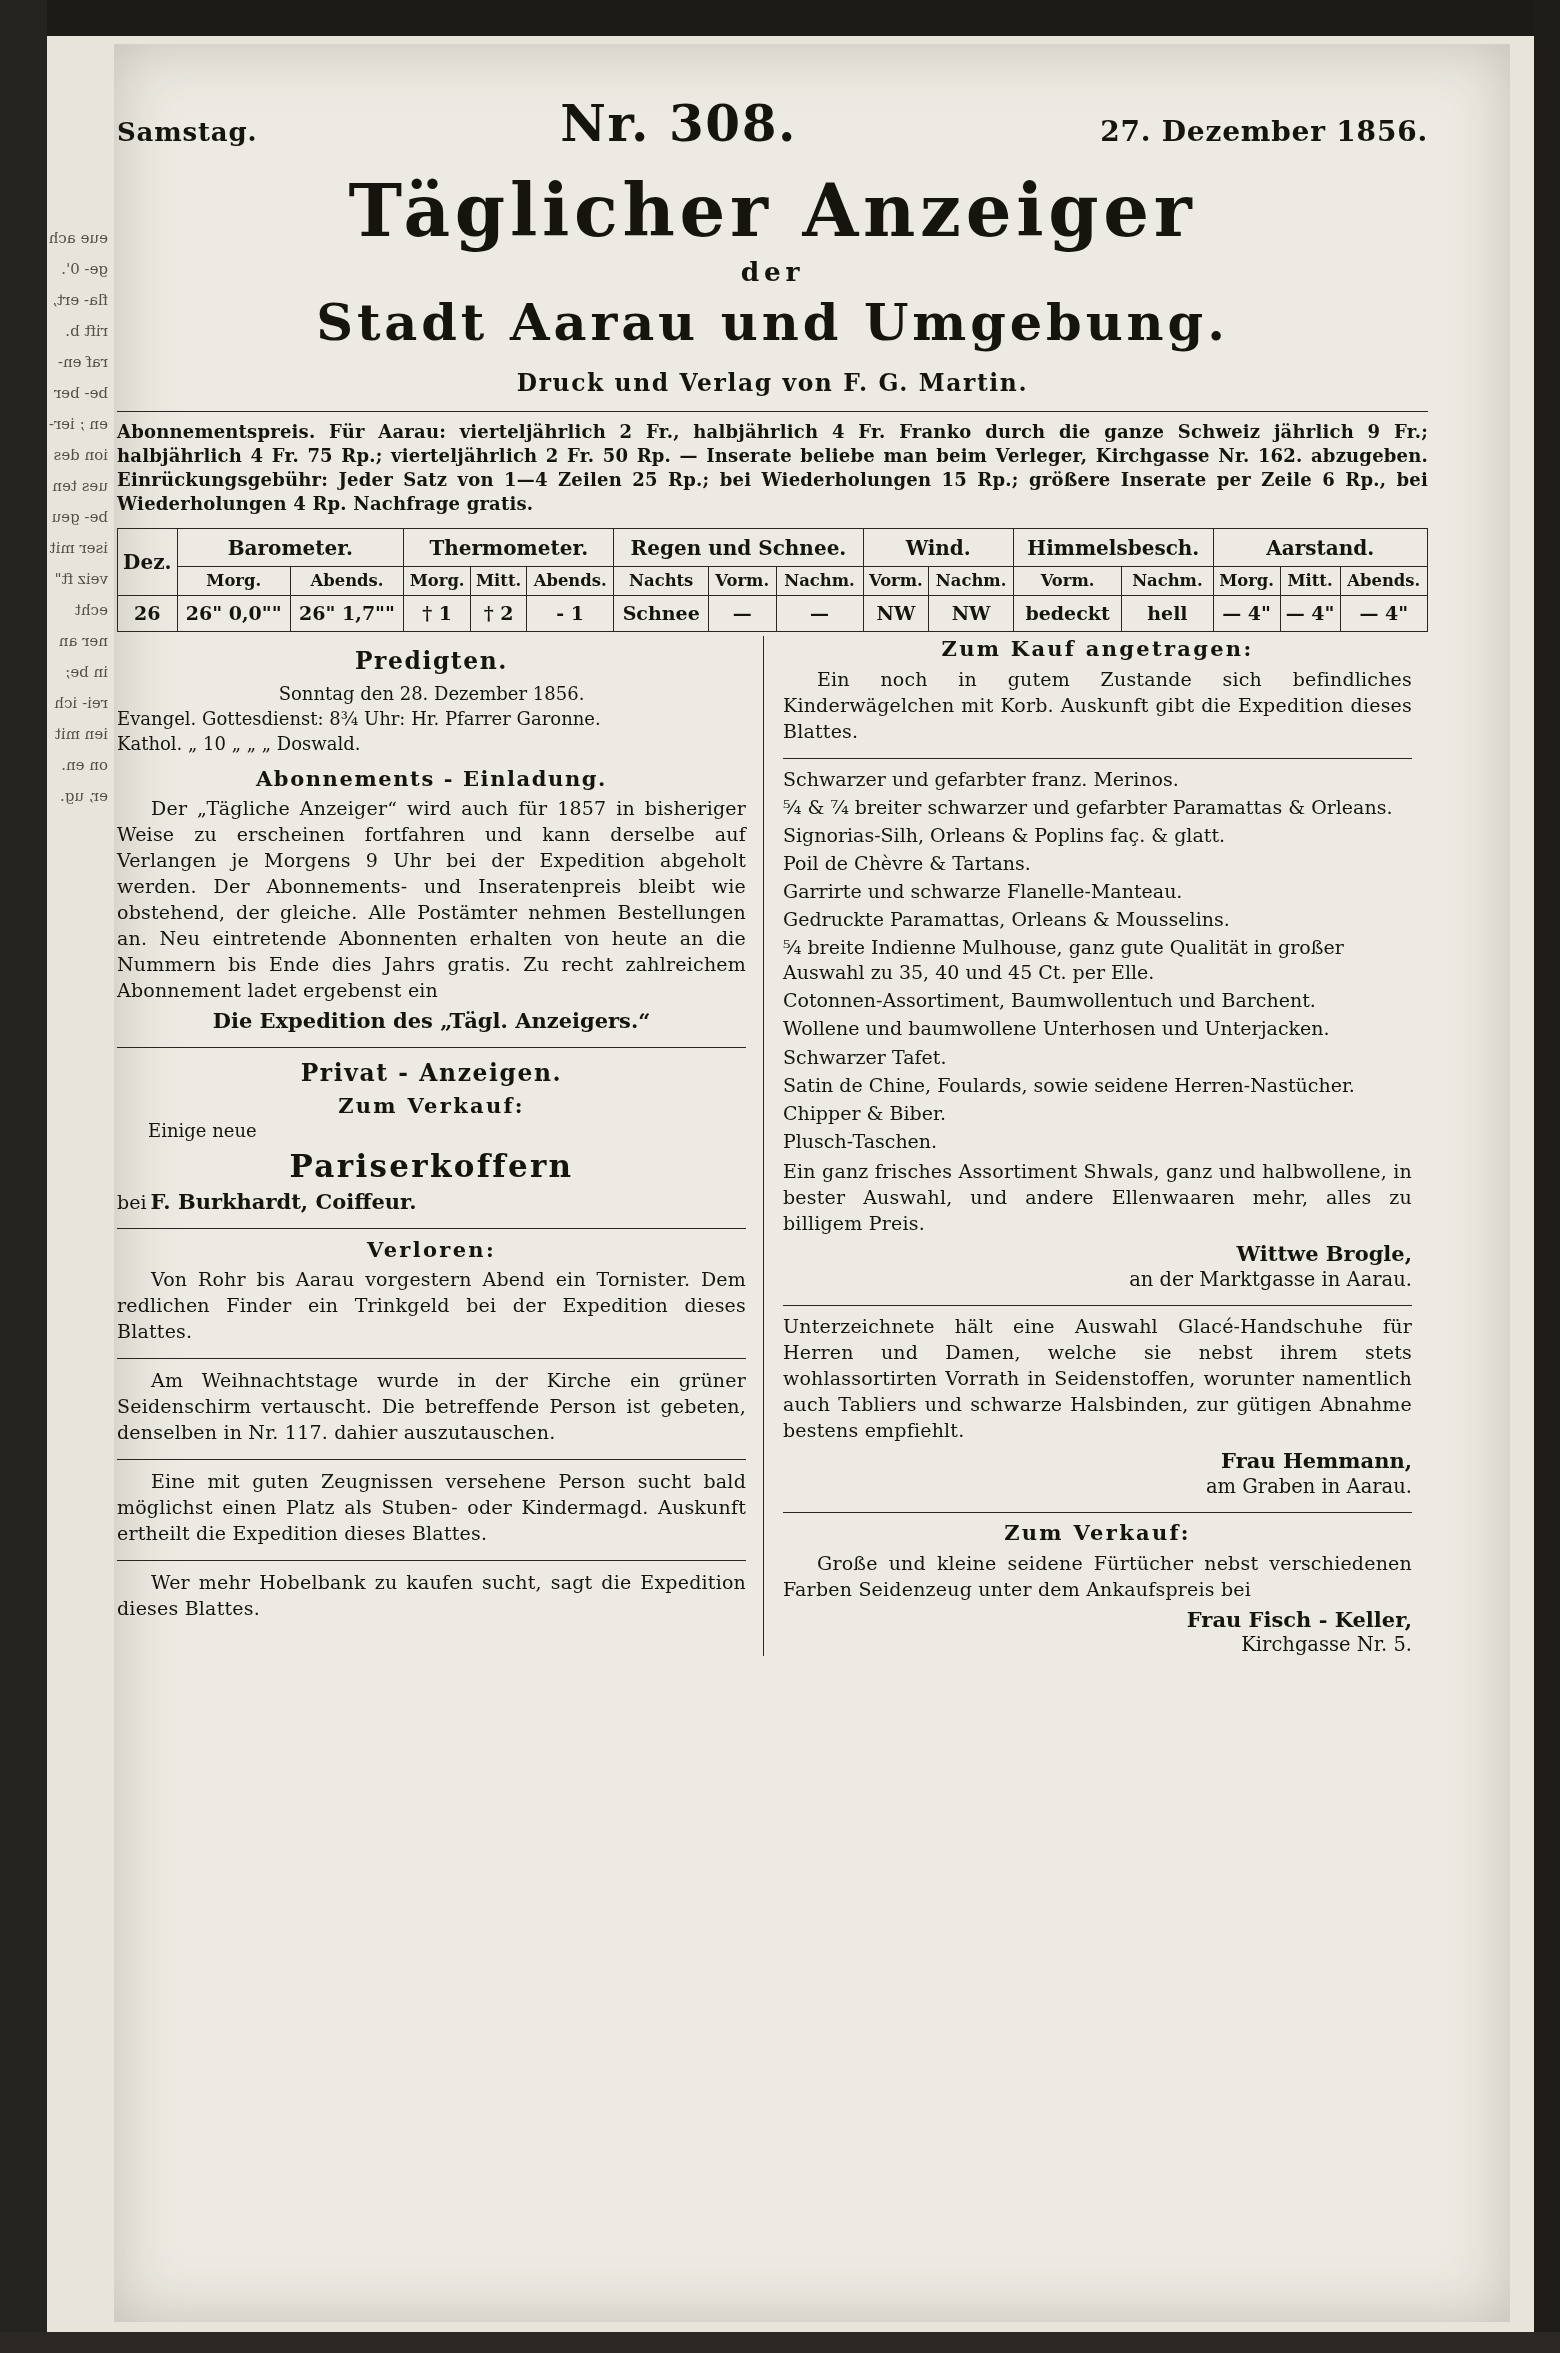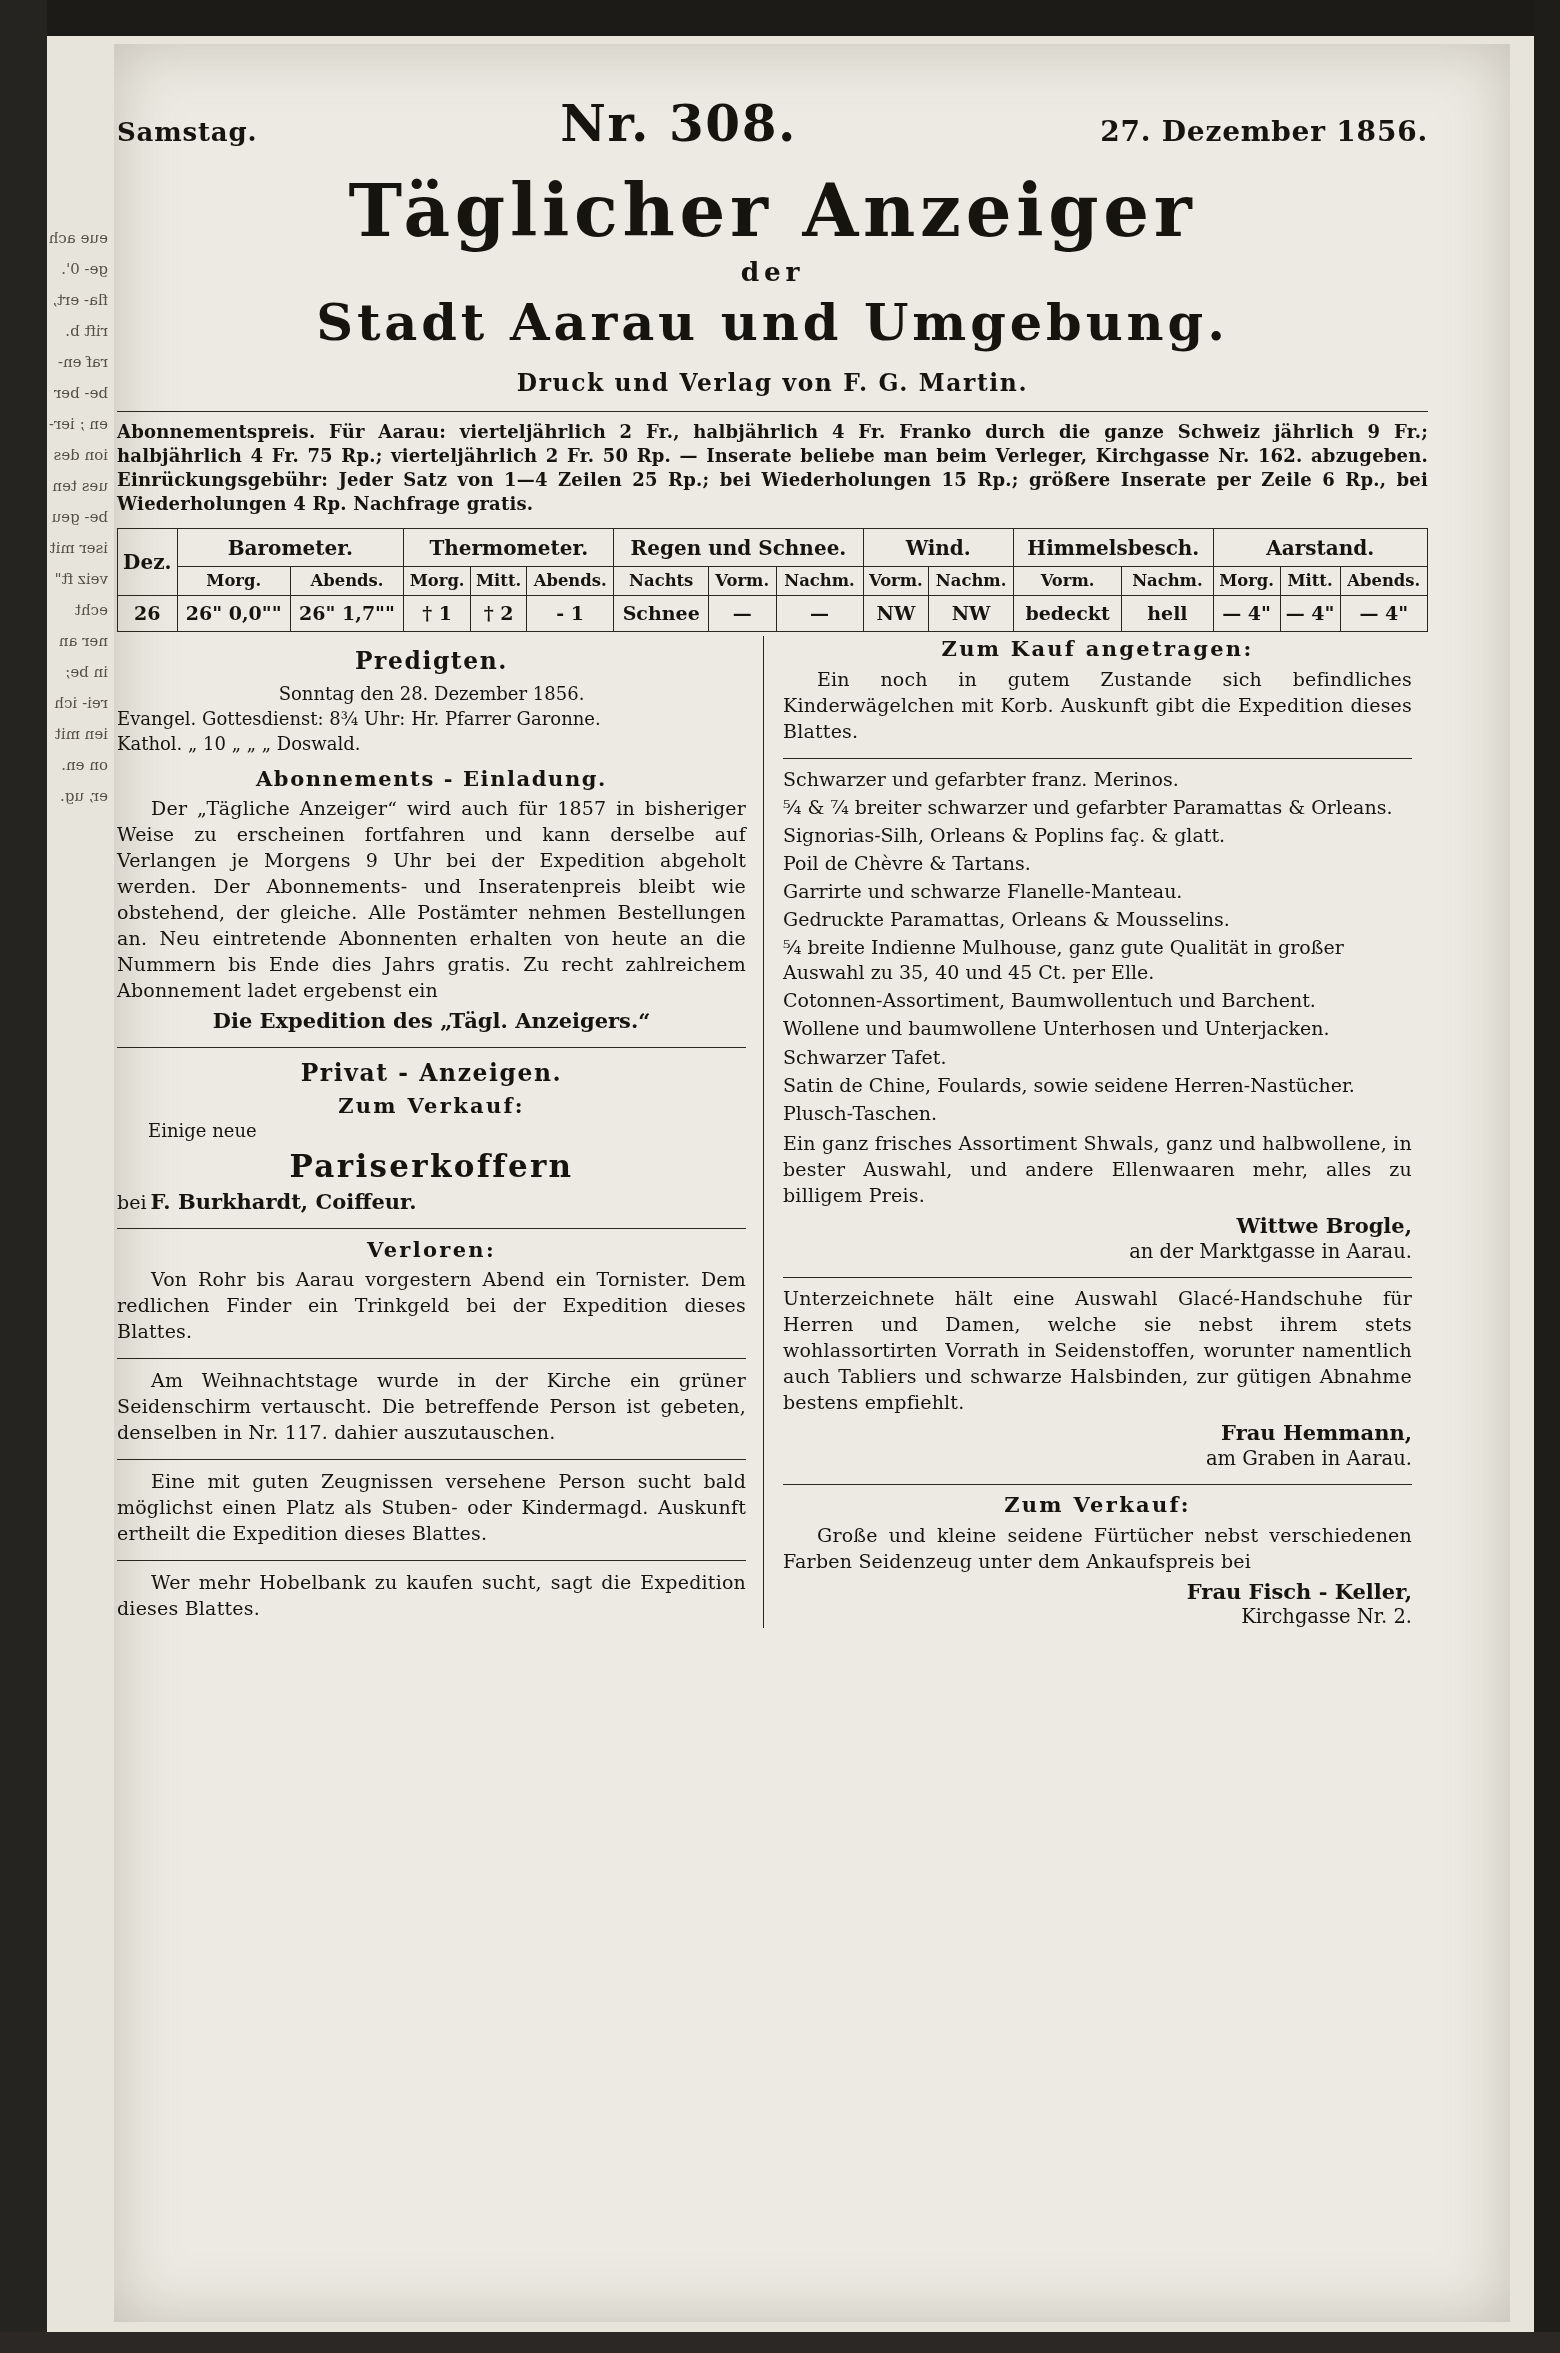--- a/index.html
+++ b/index.html
@@ -210,35 +210,36 @@
         <div class="item">⁵⁄₄ &amp; ⁷⁄₄ breiter schwarzer und gefarbter Paramattas &amp; Orleans.</div>
         <div class="item">Signorias-Silh, Orleans &amp; Poplins faç. &amp; glatt.</div>
         <div class="item">Poil de Chèvre &amp; Tartans.</div>
         <div class="item">Garrirte und schwarze Flanelle-Manteau.</div>
         <div class="item">Gedruckte Paramattas, Orleans &amp; Mousselins.</div>
         <div class="item">⁵⁄₄ breite Indienne Mulhouse, ganz gute Qualität in großer Auswahl zu 35, 40 und 45 Ct. per Elle.</div>
         <div class="item">Cotonnen-Assortiment, Baumwollentuch und Barchent.</div>
         <div class="item">Wollene und baumwollene Unterhosen und Unterjacken.</div>
         <div class="item">Schwarzer Tafet.</div>
         <div class="item">Satin de Chine, Foulards, sowie seidene Herren-Nastücher.</div>
+        <div class="item">Chipper &amp; Biber.</div>
         <div class="item">Plusch-Taschen.</div>
 
         <p class="body">Ein ganz frisches Assortiment Shwals, ganz und halbwollene, in bester Auswahl, und andere Ellenwaaren mehr, alles zu billigem Preis.</p>
         <div class="nameblk">Wittwe Brogle,</div>
         <div class="right-al" style="font-size:19.5px;">an der Marktgasse in Aarau.</div>
 
         <hr class="rule">
 
         <p class="body">Unterzeichnete hält eine Auswahl Glacé-Handschuhe für Herren und Damen, welche sie nebst ihrem stets wohlassortirten Vorrath in Seidenstoffen, worunter namentlich auch Tabliers und schwarze Halsbinden, zur gütigen Abnahme bestens empfiehlt.</p>
         <div class="nameblk">Frau Hemmann,</div>
         <div class="right-al" style="font-size:19.5px;">am Graben in Aarau.</div>
 
         <hr class="rule">
 
         <div class="ctr b" style="font-size:21px;letter-spacing:2.3px;">Zum Verkauf:</div>
         <p class="body ind">Große und kleine seidene Fürtücher nebst verschiedenen Farben Seidenzeug unter dem Ankaufspreis bei</p>
         <div class="nameblk">Frau Fisch - Keller,</div>
-        <div class="right-al" style="font-size:19.5px;">Kirchgasse Nr. 2.</div>
+        <div class="right-al" style="font-size:19.5px;">Kirchgasse Nr. 5.</div>
       </div>
     </div>
   </div>
 </div>
 
 
 </body></html>

